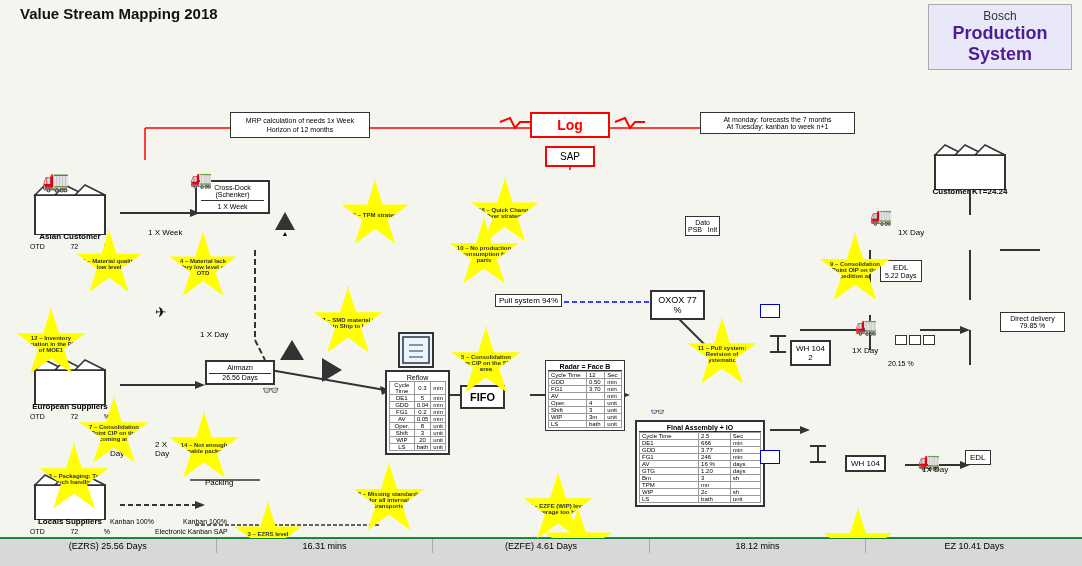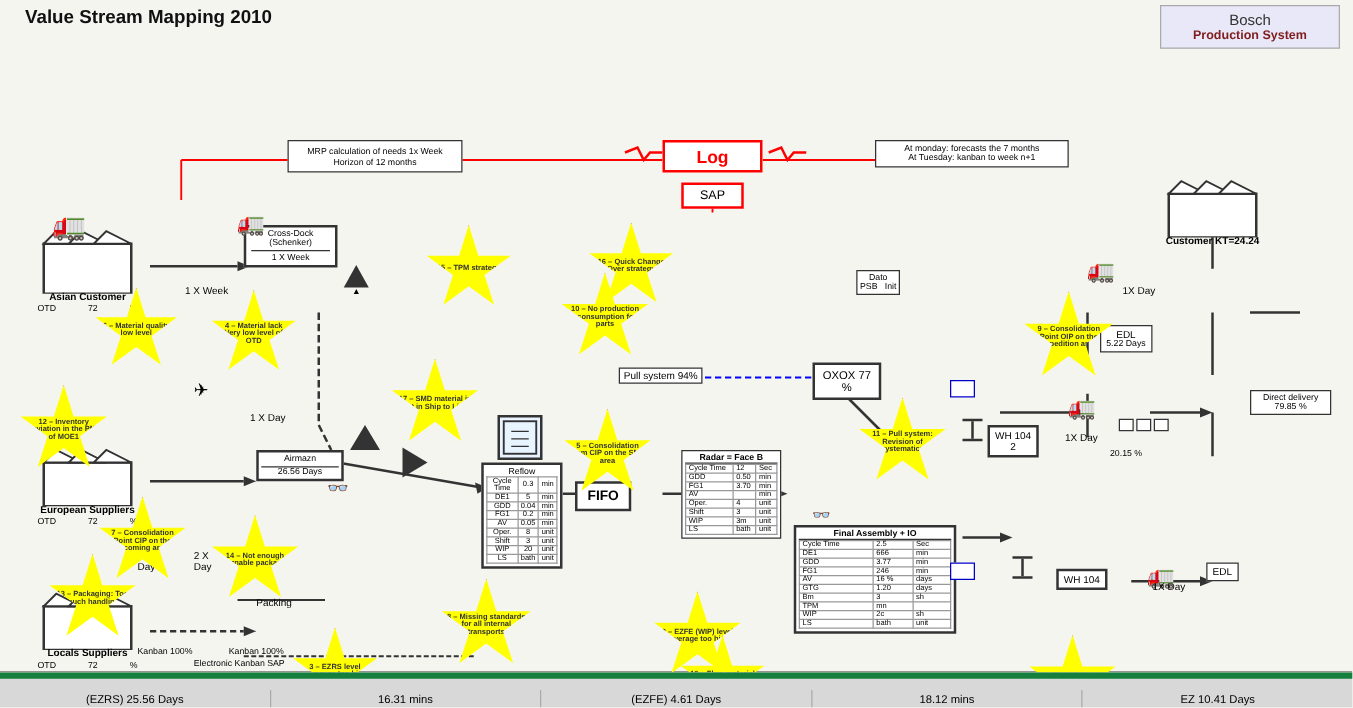--- a/index.html
+++ b/index.html
@@ -33,36 +33,36 @@
       background: #e8e8f8;
       padding: 4px 8px;
       text-align: center;
       width: 144px;
     }
     .bosch-logo .bosch-name {
       font-size: 12px;
       color: #333;
     }
     .bosch-logo .bosch-system {
-      font-size: 10px;
+      font-size: 18px;
       font-weight: bold;
-      color: #7f1d1d;
+      color: #4c1d95;
     }
 
     
     .bottom-bar {
       position: absolute;
       bottom: 0;
       left: 0;
       right: 0;
       height: 28px;
       background: #d8d8d8;
-      border-top: 5px solid #15803d;
+      border-top: 1px solid #15803d;
       display: flex;
-      align-items: flex-end;
+      align-items: flex-start;
       font-size: 9px;
     }
     .bottom-segment {
       flex: 1;
       text-align: center;
       border-right: 1px solid #aaa;
       padding: 2px 4px;
     }
     .bottom-segment:last-child { border-right: none; }
 
@@ -148,21 +148,21 @@
     .cell-table td {
       border: 1px solid #999;
       padding: 0 2px;
       font-size: 6px;
     }
 
   </style>
 </head>
 <body>
 
-<div class="header-title">Value Stream Mapping 2010</div>
+<div class="header-title">Value Stream Mapping 2018</div>
 
 <div class="bosch-logo">
   <div class="bosch-name">Bosch</div>
   <div class="bosch-system">Production System</div>
 </div>
 
 <div class="diagram">
 
   <svg class="svg-overlay">
 

